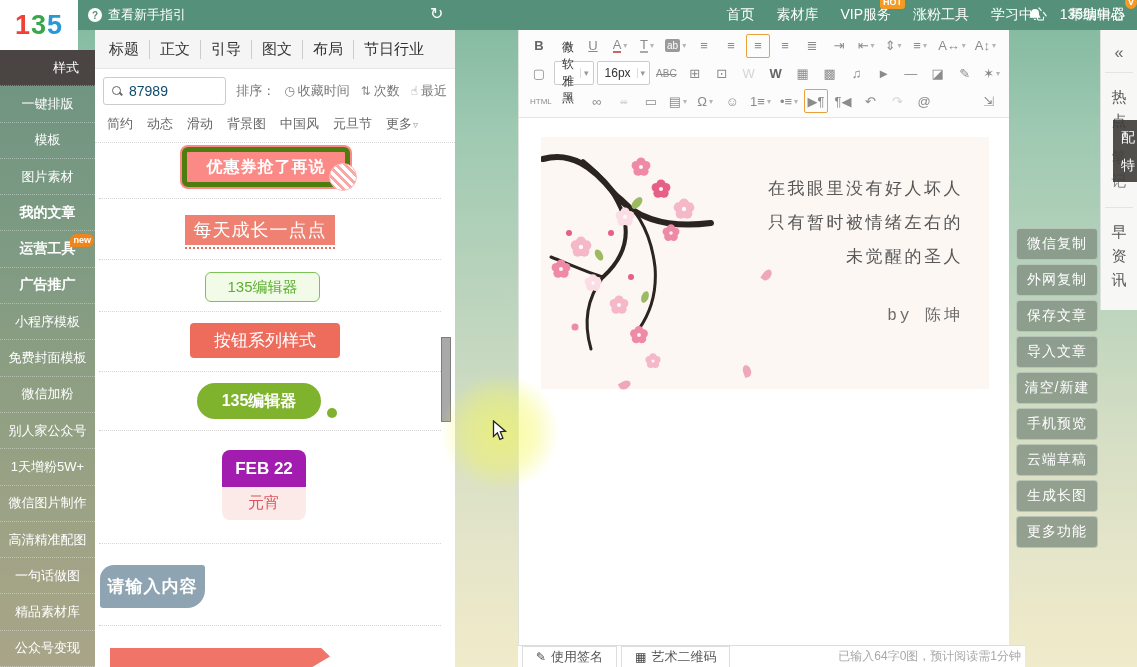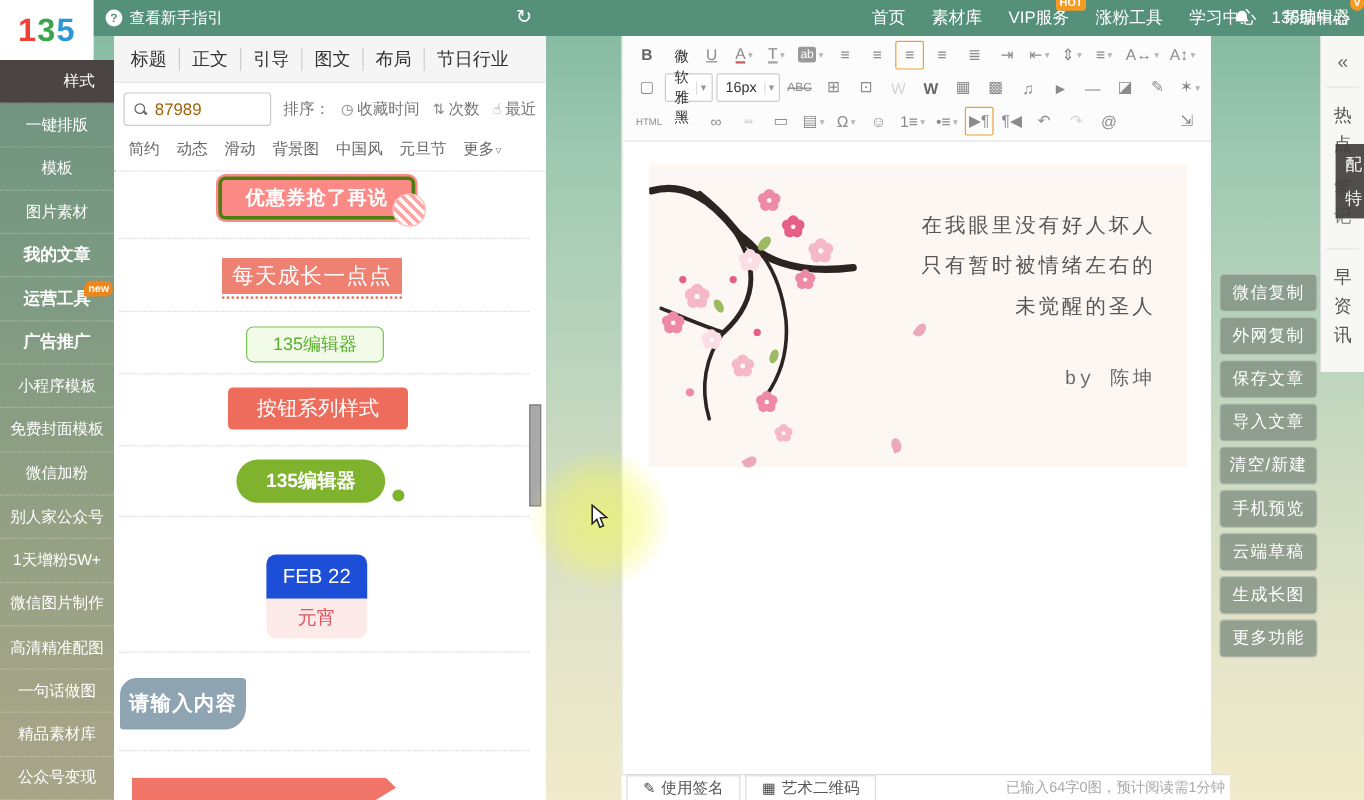--- a/index.html
+++ b/index.html
@@ -32,45 +32,45 @@
               padding:1px 3px;border-radius:6px 6px 6px 0;}
   .side-badge:empty{display:none;}
   
   .panel{position:absolute;left:95px;top:30px;width:360px;bottom:0;background:#fff;z-index:3;}
   .ptabs{height:38px;background:#f5f5f5;border-bottom:1px solid #e6e6e6;display:flex;align-items:center;
          padding:0 4px;font-size:15px;color:#333;}
   .ptab{padding:0 10px;border-right:1px solid #ccc;cursor:default;white-space:nowrap;}
   .ptab:last-child{border-right:none;}
   .searchrow{display:flex;align-items:center;gap:10px;padding:8px 8px 3px 8px;}
   .searchbox{width:150px;height:26px;border:1px solid #ccc;border-radius:3px;display:flex;align-items:center;
-             gap:7px;padding:0 8px;color:#a16207;font-size:14px;background:#fff;}
+             gap:7px;padding:0 8px;color:#0c4a6e;font-size:14px;background:#fff;}
   .mag{position:relative;width:10px;height:10px;flex:0 0 auto;}
   .mag::before{content:"";position:absolute;left:0;top:0;width:7px;height:7px;border:1.5px solid #666;border-radius:50%;}
   .mag::after{content:"";position:absolute;left:7px;top:7px;width:4px;height:1.5px;background:#666;transform:rotate(45deg);}
   .sort{display:flex;align-items:center;gap:9px;font-size:13px;color:#777;white-space:nowrap;}
   .sort .opt{display:flex;align-items:center;gap:3px;}
   .sort .g{font-size:12px;color:#888;}
   .tagsrow{display:flex;gap:14px;padding:7px 12px 9px 12px;font-size:13px;color:#666;border-bottom:1px dotted #d8d8d8;}
   .tag.has-caret::after{content:"▿";font-size:10px;color:#999;margin-left:1px;}
   .sep{position:absolute;left:4px;right:14px;border-bottom:1px dotted #d5d5d5;}
   .sample{position:absolute;display:flex;align-items:center;justify-content:center;color:#fff;cursor:pointer;}
-  .s-coupon{left:87px;top:117px;width:158px;height:30px;background:#fb8a87;border:3px solid #4d7c0f;border-radius:6px;
+  .s-coupon{left:87px;top:117px;width:158px;height:30px;background:#fb8a87;border:5px solid #4d7c0f;border-radius:6px;
             box-shadow:0 0 0 2px #fb8a87;font-weight:bold;font-size:16px;letter-spacing:1px;}
   .stripes{position:absolute;right:-12px;bottom:-9px;width:26px;height:26px;border-radius:50%;border:1px solid #fbb;
            background:repeating-linear-gradient(45deg,#fff 0 3px,#f9a6a4 3px 6px);}
   .s-grow{left:90px;top:185px;width:150px;height:30px;background:#ee8172;font-size:18px;letter-spacing:1px;}
   .s-grow-line{position:absolute;left:90px;top:217px;width:150px;border-bottom:2px dotted #e6695a;}
   .s-greenbtn{left:110px;top:242px;width:113px;height:28px;background:#f2fbe7;border:1px solid #7cc356;border-radius:6px;
               color:#5aaf2f;font-size:15px;}
   .s-series{left:95px;top:293px;width:150px;height:35px;background:#ed6c5c;border-radius:4px;font-size:17px;}
   .s-pill{left:102px;top:353px;width:124px;height:36px;background:#7fb32e;border-radius:18px;font-weight:bold;font-size:16px;}
   .s-dot{position:absolute;left:232px;top:378px;width:10px;height:10px;border-radius:50%;background:#7fb32e;}
   .s-cal{left:127px;top:420px;width:84px;flex-direction:column;padding:0;}
-  .s-cal .cal-top{width:100%;height:37px;background:#1d4ed8;border-radius:8px 8px 0 0;display:flex;align-items:center;
-                  justify-content:center;font-weight:normal;font-size:17px;color:#fff;margin-top:12px;}
+  .s-cal .cal-top{width:100%;height:37px;background:#a21caf;border-radius:8px 8px 0 0;display:flex;align-items:center;
+                  justify-content:center;font-weight:bold;font-size:17px;color:#fff;}
   .s-cal .cal-bot{width:100%;height:33px;background:#fceae8;border-radius:0 0 8px 8px;display:flex;align-items:center;
                   justify-content:center;font-size:16px;color:#df5560;}
   .s-hint{left:5px;top:535px;width:105px;height:43px;background:#8ea4b2;border-radius:14px 3px 18px 3px;
           font-weight:bold;font-size:17px;letter-spacing:1px;}
   .s-partial{left:15px;top:618px;width:220px;height:19px;background:#f07467;
              clip-path:polygon(0 0,96% 0,100% 45%,92% 100%,0 100%);}
   .pscroll{position:absolute;left:346px;top:307px;width:8px;height:83px;background:#a9a9a9;border:1px solid #7e7e7e;}
   
   .editor{position:absolute;left:518px;top:30px;width:490px;bottom:22px;background:#fff;border-left:1px solid #dfe3dd;z-index:3;}
   .etoolbar{height:88px;background:#fcfcfc;border-bottom:1px solid #e5e5e5;padding:2px 8px;

